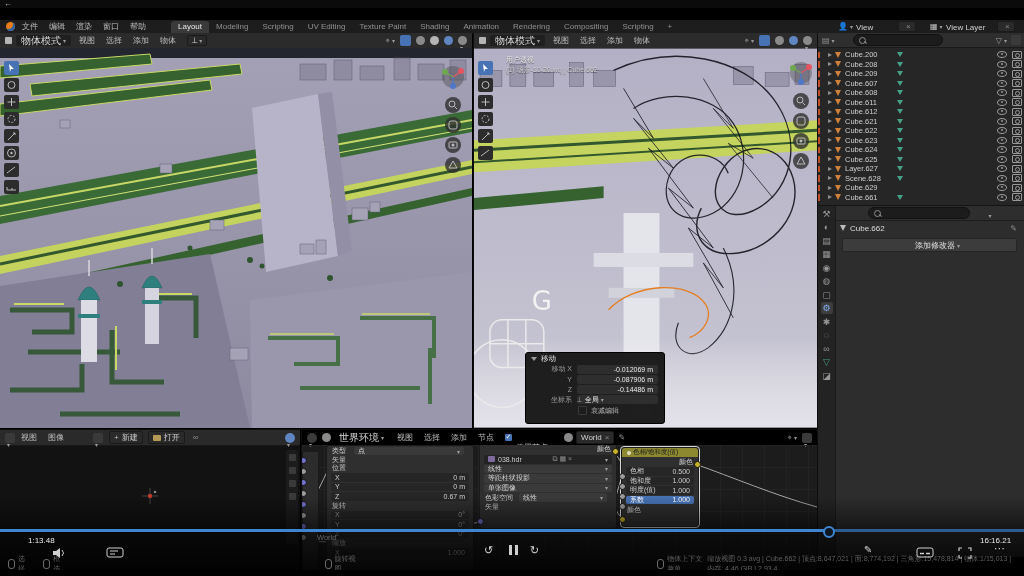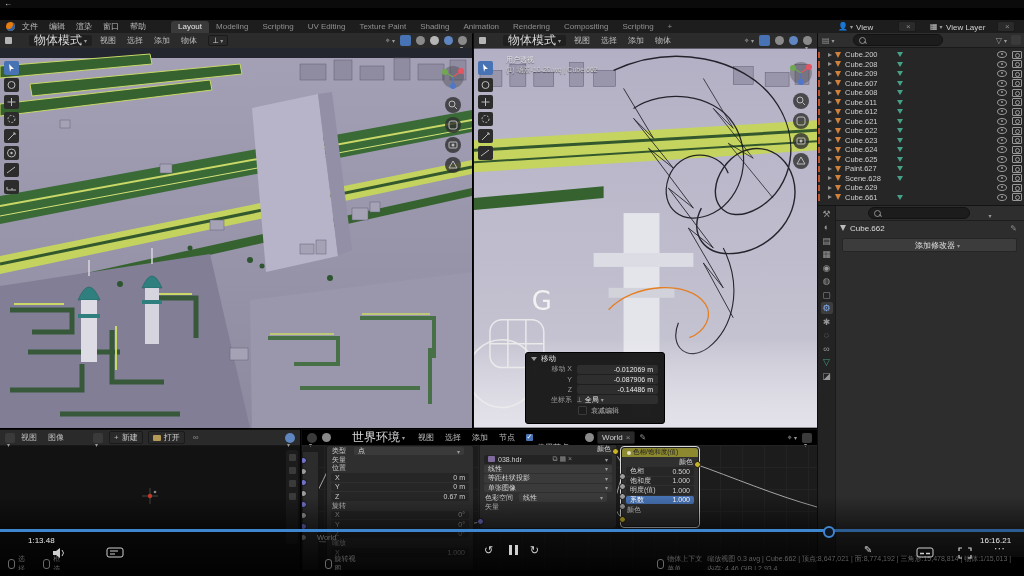--- a/index.html
+++ b/index.html
@@ -8,21 +8,21 @@
   .abs{position:absolute;}
   .row{display:flex;align-items:center;}.f8{font-size:8px}
   .menu-item{font-size:8px;color:#bdbdbd;margin-right:11px;white-space:nowrap;}
   .ws-tab{font-size:8px;color:#8f8f8f;padding:1px 7px 2px;border-radius:3px 3px 0 0;white-space:nowrap;}
   .ws-tab.active{background:#3a3a3a;color:#e6e6e6;}
   .caret::after{content:"▾";font-size:6px;color:#9a9a9a;margin-left:2px;}
   .chip{background:#2a2a2a;border:1px solid #1a1a1a;border-radius:2px;height:11px;display:flex;align-items:center;padding:0 4px;font-size:8px;color:#d0d0d0;}
   .xbtn::after{content:"×";color:#8a8a8a;font-size:8px;margin-left:3px;}
   
   .vp-header{background:#2b2b2b;border-bottom:1px solid #181818;display:flex;align-items:center;padding:0 5px;}
-  .mode-select{background:#1f1f1f;border-radius:2px;height:11px;display:flex;align-items:center;padding:0 5px;font-size:12px;color:#d8d8d8;margin-right:8px;margin-left:13px;}
+  .mode-select{background:#1f1f1f;border-radius:2px;height:11px;display:flex;align-items:center;padding:0 5px;font-size:10px;color:#d8d8d8;margin-right:8px;}
   
   .orow{display:flex;align-items:center;height:9.5px;font-size:7.5px;color:#cecece;position:relative;padding-left:6px;}
   .orow .marker{position:absolute;left:0;top:1.5px;width:2px;height:6.5px;background:#c0512b;}
   .twisty{width:0;height:0;border-top:2.5px solid transparent;border-bottom:2.5px solid transparent;border-left:4px solid #8f8f8f;margin:0 3px 0 4px;}
   .ic-mesh{width:0;height:0;border-left:3.5px solid transparent;border-right:3.5px solid transparent;border-top:6px solid #d0823c;margin-right:4px;}
   .ic-data{width:0;height:0;border-left:3px solid transparent;border-right:3px solid transparent;border-top:5px solid #45a187;margin-left:8px;}
   .oname{min-width:44px;}
   .ic-eye{width:8px;height:5px;border:1px solid #9a9a9a;border-radius:50%;position:relative;margin-left:auto;}
   .ic-eye::after{content:"";position:absolute;left:2.5px;top:1px;width:2px;height:2px;border-radius:50%;background:#9a9a9a;}
   .ic-cam{width:8px;height:6px;border:1px solid #9a9a9a;border-radius:1px;position:relative;margin:0 3px 0 5px;}
@@ -490,21 +490,21 @@
           <i class="ic-mesh"></i>
           <span class="oname">Cube.625</span>
           <i class="ic-data"></i>
           <i class="ic-eye"></i>
           <i class="ic-cam"></i>
         </div>
       <div class="orow">
           <span class="marker"></span>
           <span class="twisty"></span>
           <i class="ic-mesh"></i>
-          <span class="oname">Paint.627</span>
+          <span class="oname">Layer.627</span>
           <i class="ic-data"></i>
           <i class="ic-eye"></i>
           <i class="ic-cam"></i>
         </div>
       <div class="orow">
           <span class="marker"></span>
           <span class="twisty"></span>
           <i class="ic-mesh"></i>
           <span class="oname">Scene.628</span>
           <i class="ic-data"></i>

